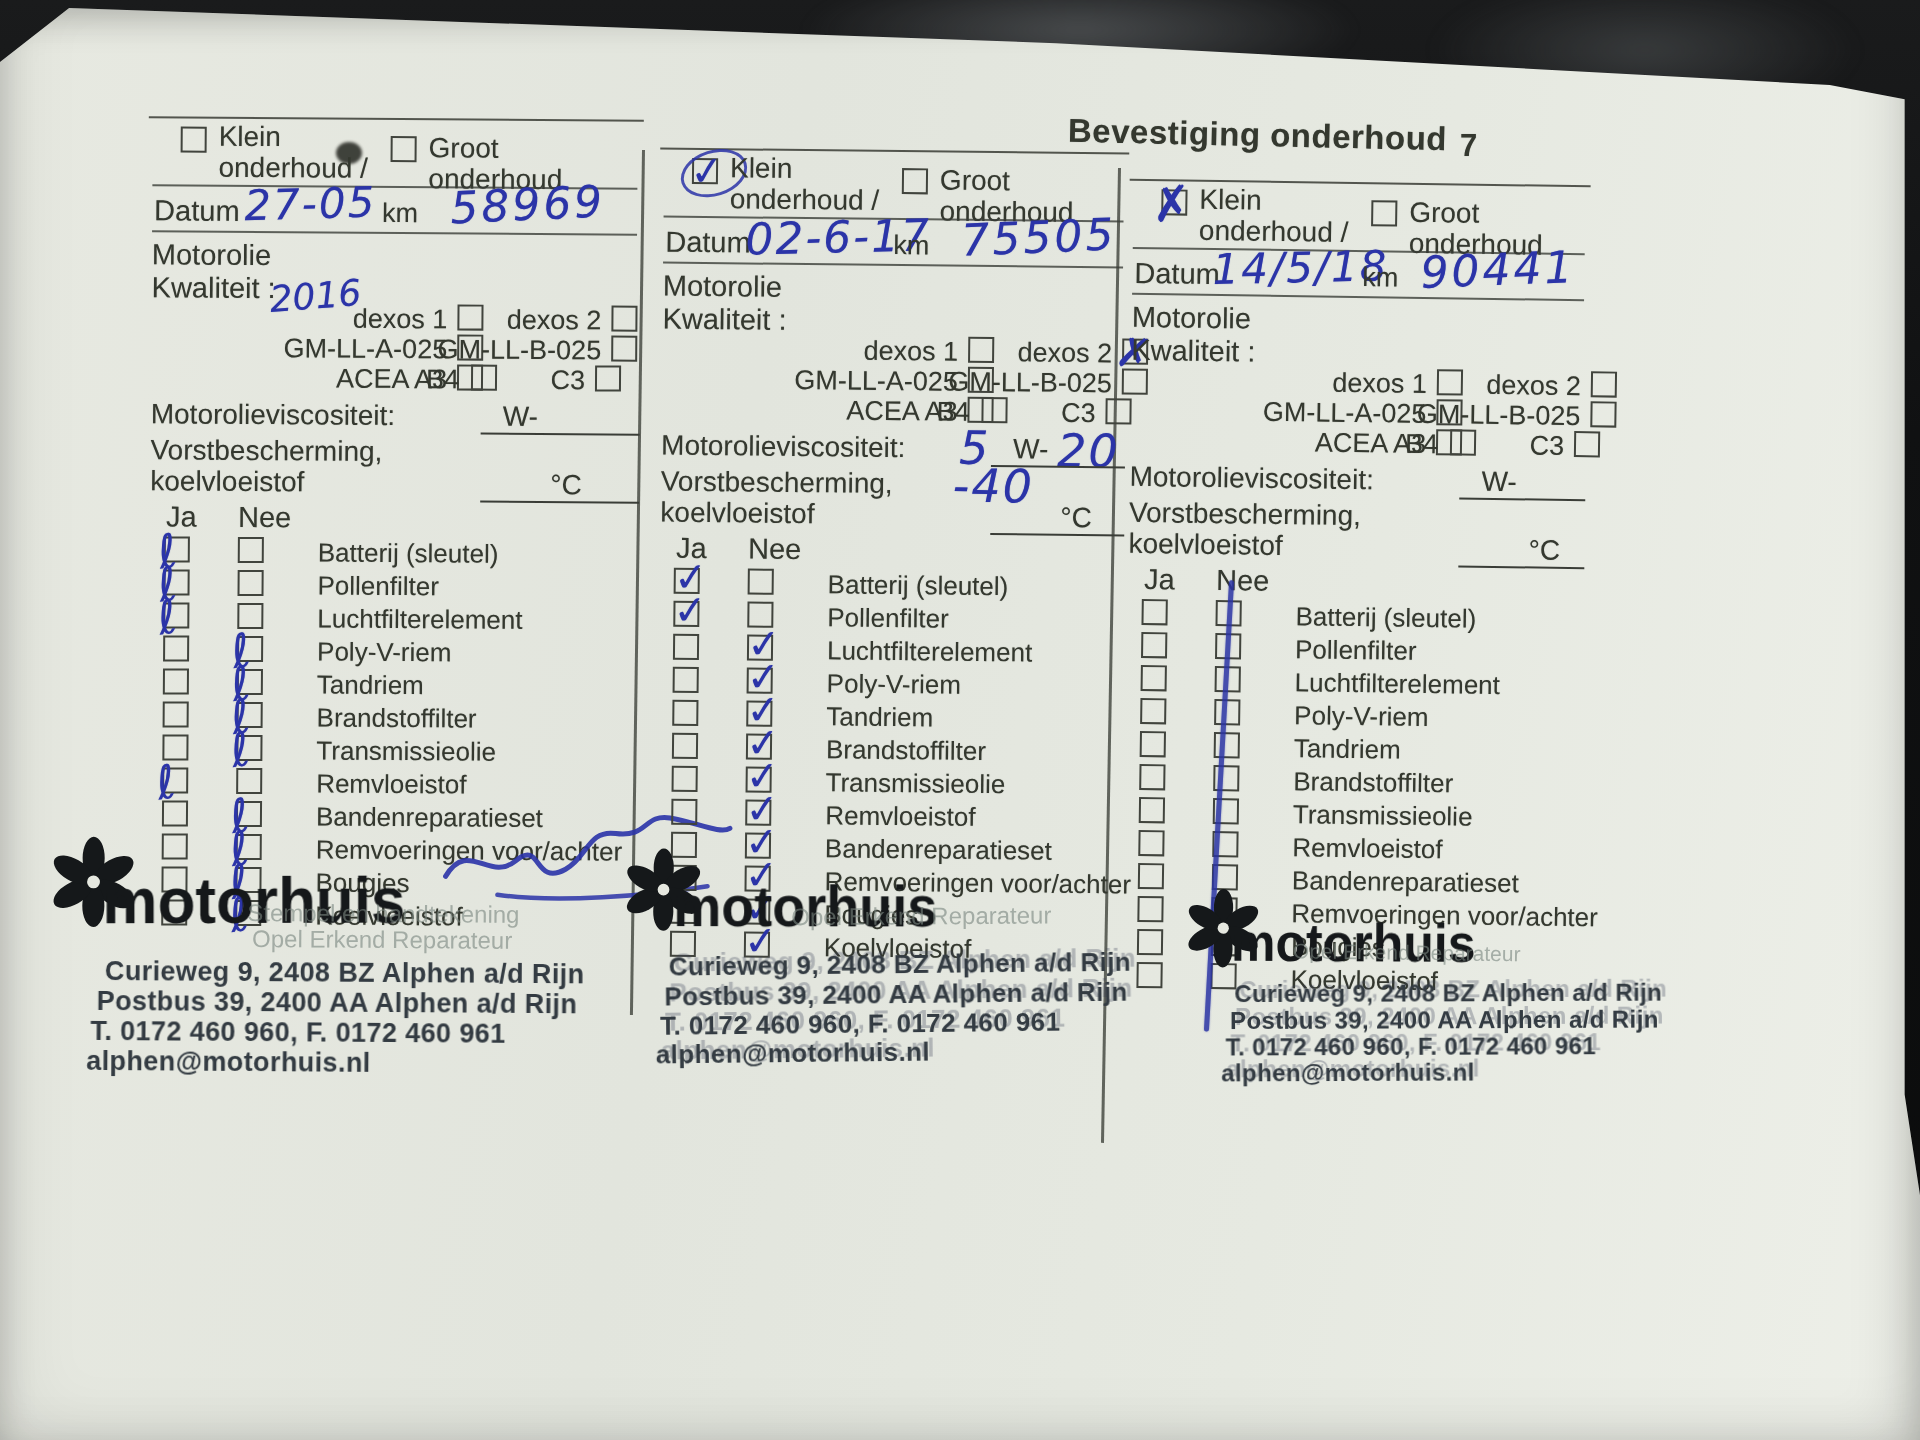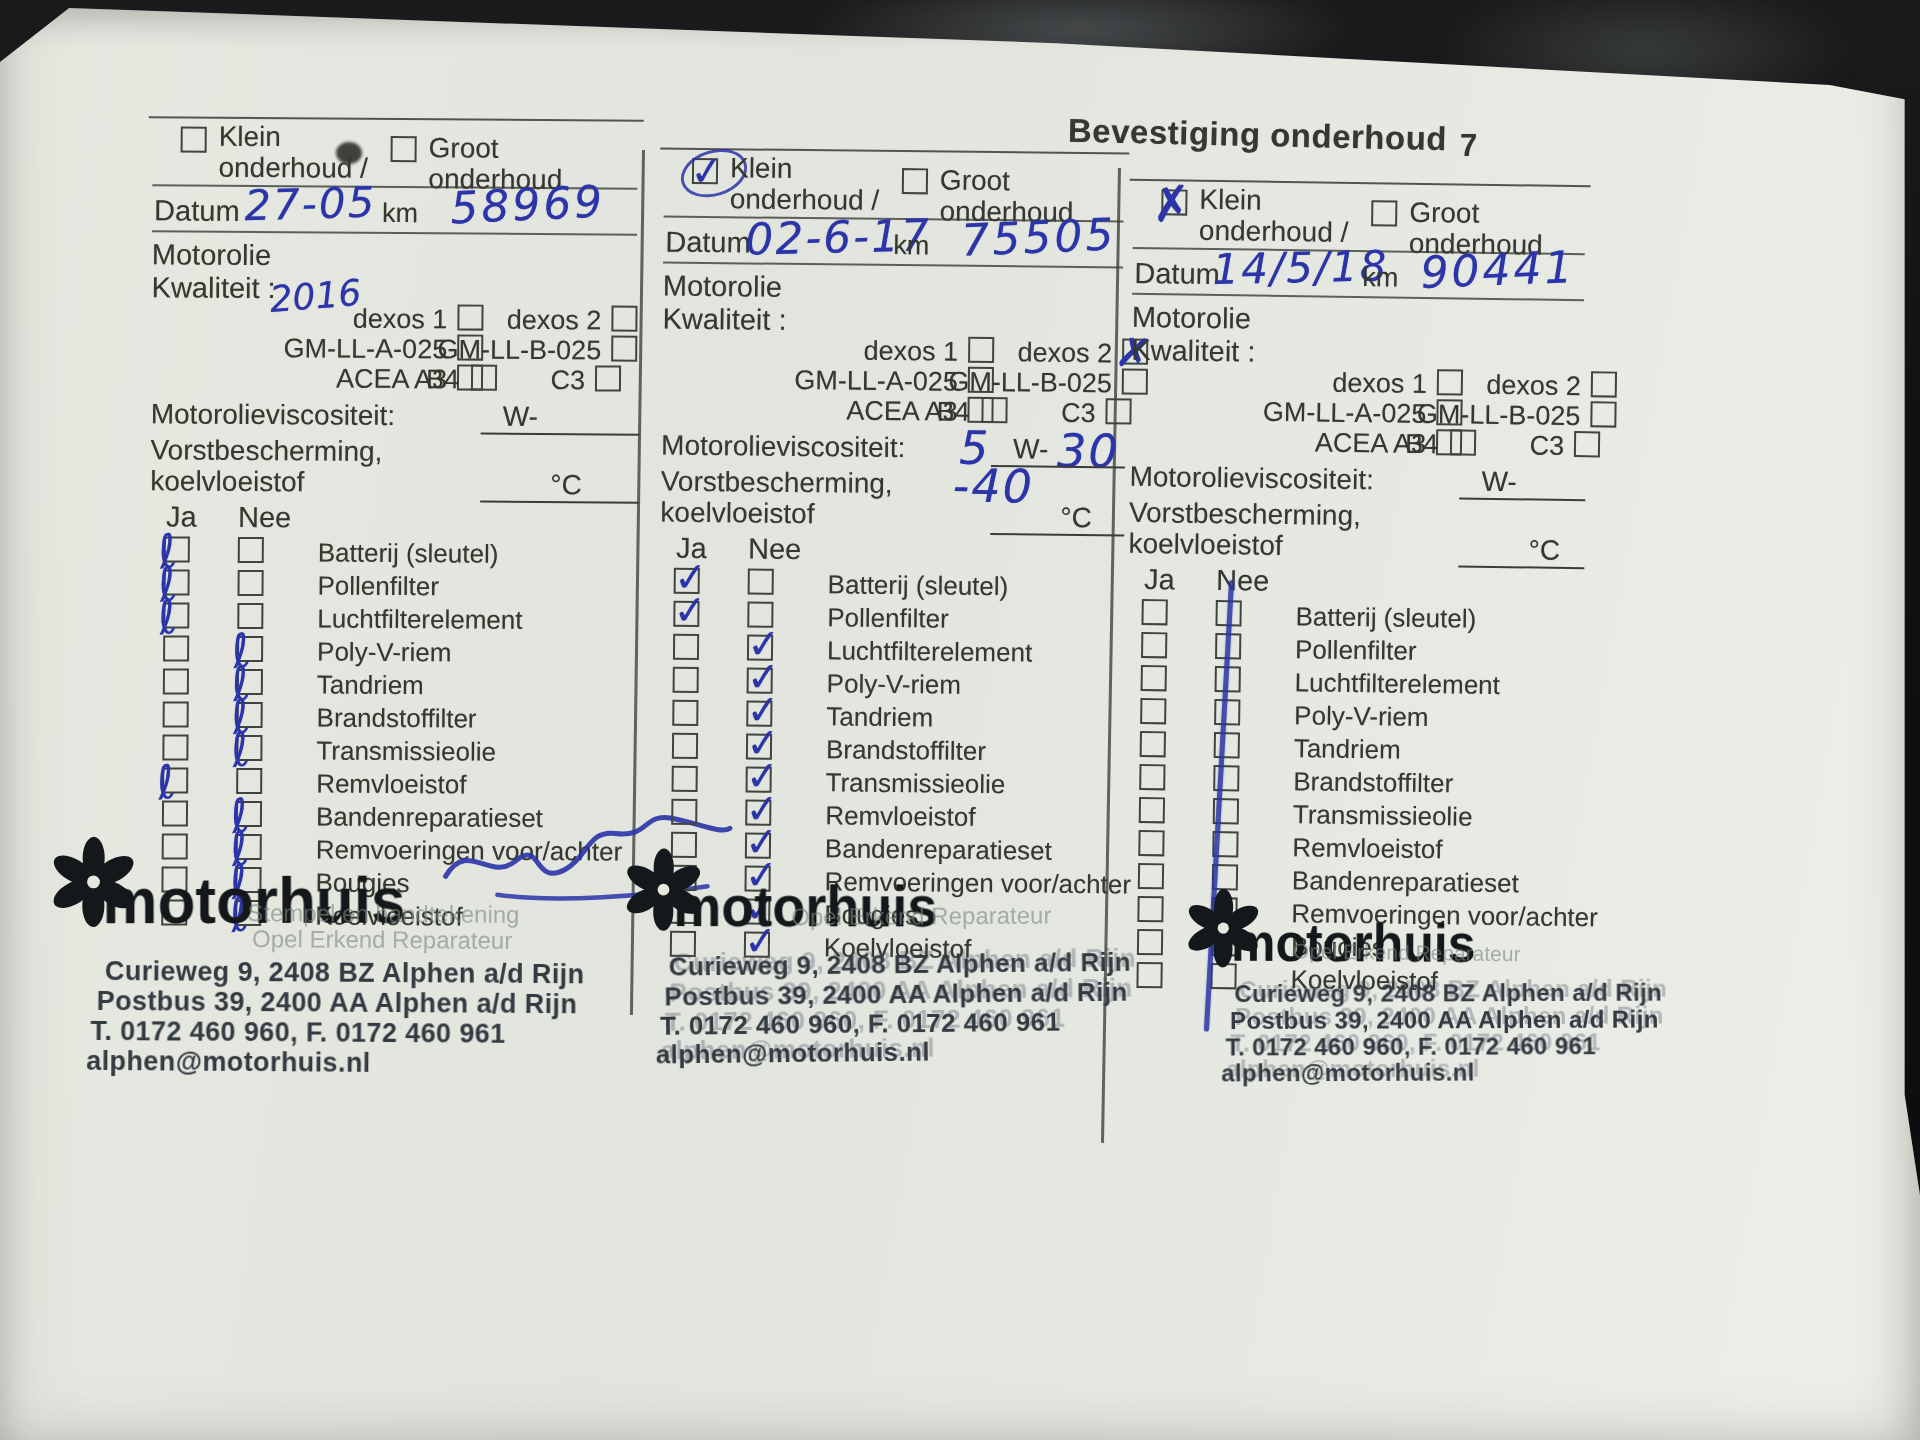--- a/index.html
+++ b/index.html
@@ -349,21 +349,21 @@
         <span class="cb qcb-a"></span>
         <span class="ql-b4 printed">B4</span>
         <span class="cb qcb-b4"></span>
         <span class="ql-c3 printed">C3</span>
         <span class="cb qcb-c3"></span>
       </div>
       <div class="visc-row">
         <span class="visc-label printed">Motorolieviscositeit:</span>
         <span class="visc-pre ink">5</span>
         <span class="w-label printed">W-</span>
-        <span class="visc-post ink">30</span>
+        <span class="visc-post ink">20</span>
         <span class="visc-underline"></span>
       </div>
       <div class="vorst-row">
         <div class="printed">
           <div>Vorstbescherming,</div>
               <div>koelvloeistof</div>
         </div>
         <span class="coolant-ink ink">-40</span>
         <span class="c-label printed">°C</span>
         <span class="vorst-underline"></span>

